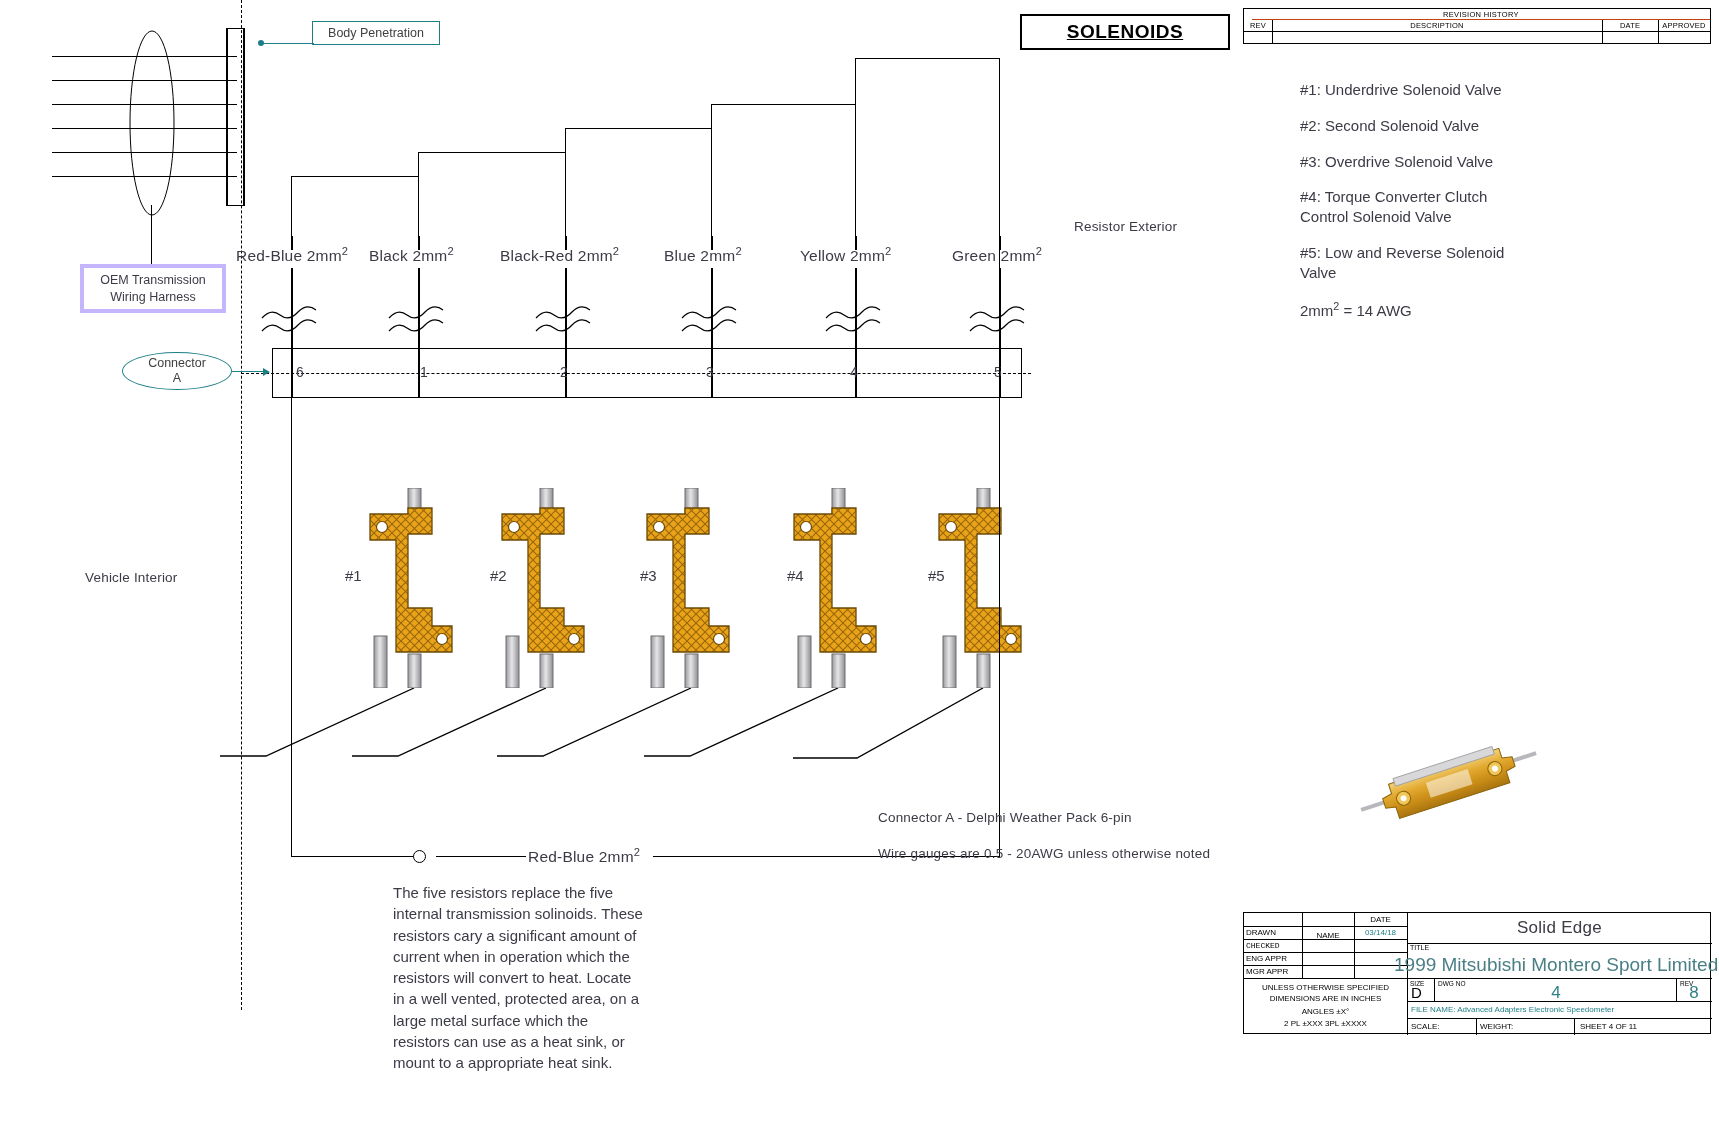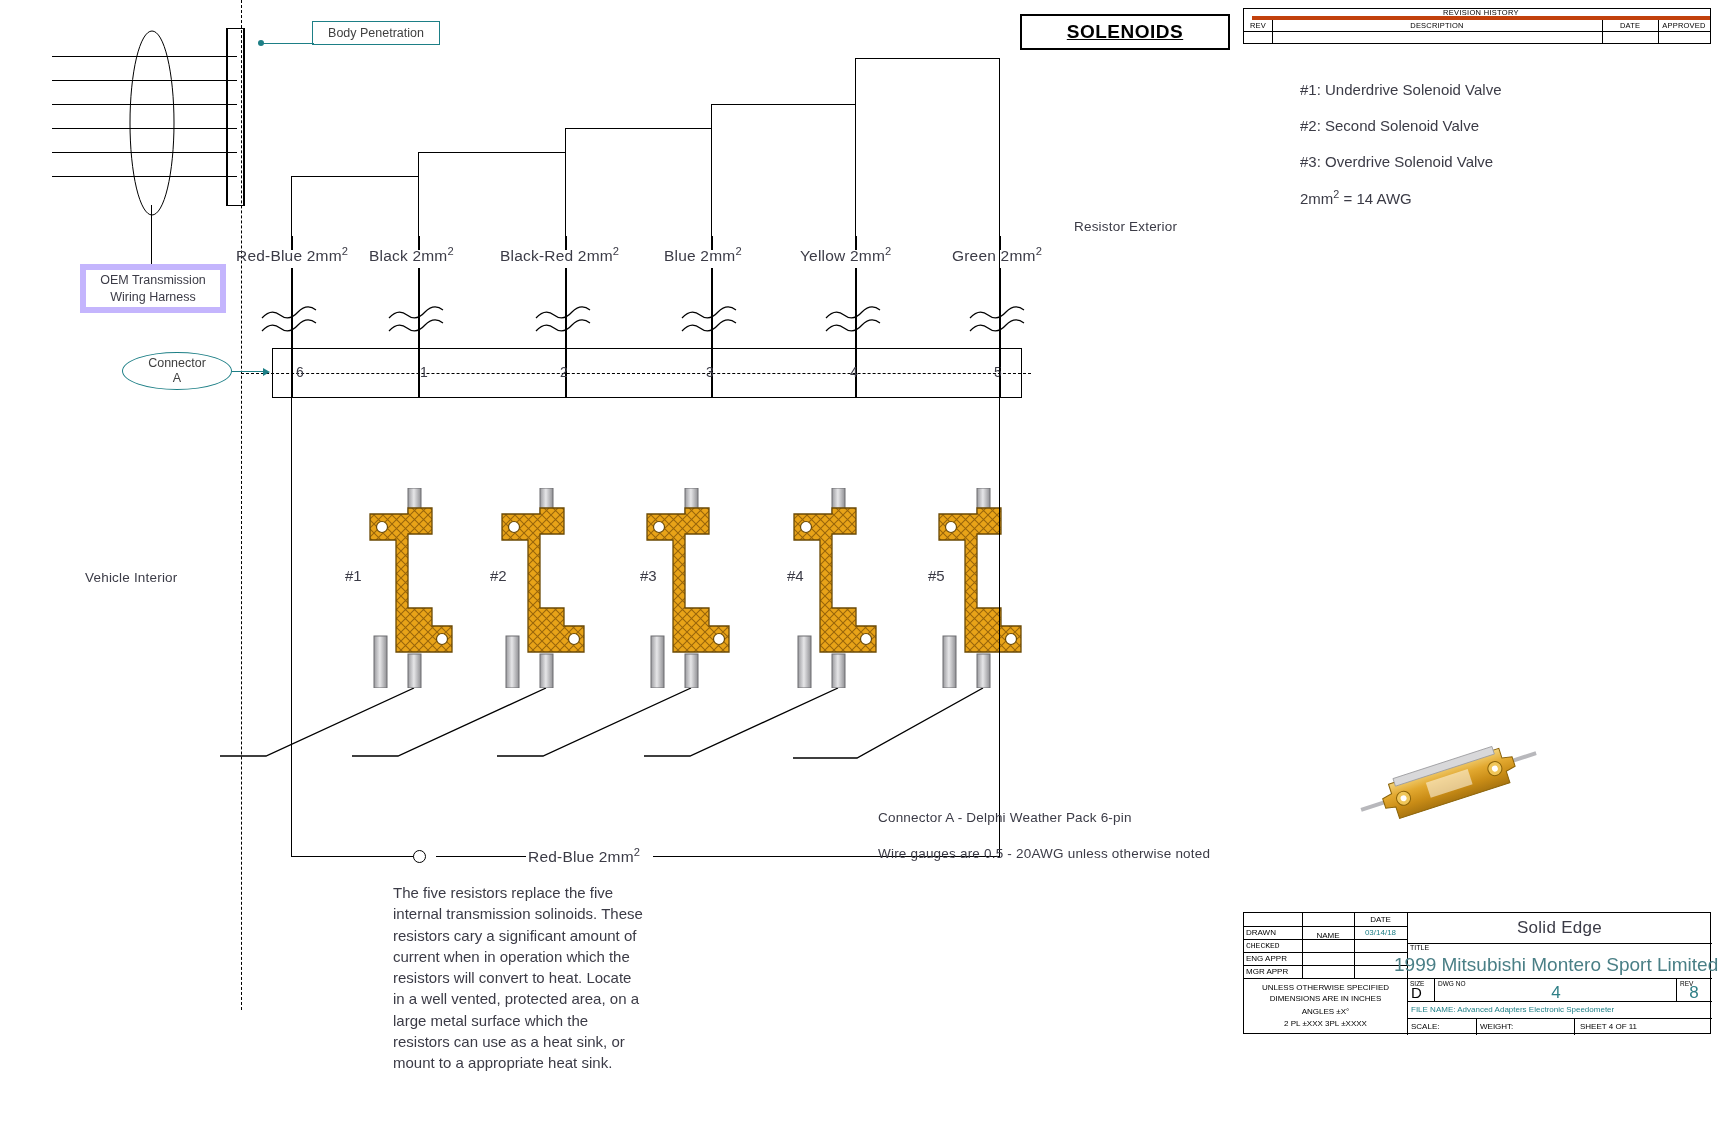--- a/index.html
+++ b/index.html
@@ -51,21 +51,21 @@
     border: 2px solid #000; background: #fff;
     display: flex; align-items: center; justify-content: center;
   }
   #banner span {
     font-size: 19px; font-weight: bold; color: #000;
     letter-spacing: .5px; text-decoration: underline;
     font-family: "Liberation Sans", sans-serif;
   }
 
   
-  .box { position: absolute; border: 6px solid #c4b5fd; background: #fff; }
+  .box { position: absolute; border: 4px solid #c4b5fd; background: #fff; }
 
   #harness-box {
     left: 80px; top: 264px; width: 146px; height: 49px;
     display: flex; flex-direction: column;
     align-items: center; justify-content: center;
   }
   #harness-box div { font-size: 12.5px; color: #3b3b46; line-height: 1.35; }
 
   #connector-box {
     left: 272px; top: 348px; width: 750px; height: 50px;
@@ -119,21 +119,21 @@
 
   
   #revtable {
     position: absolute; left: 1243px; top: 8px;
     width: 468px; height: 36px;
     border: 1px solid #000; background: #fff;
     font-size: 7.5px; color: #000;
   }
   #revtable .rh-title {
     position: absolute; left: 8px; top: 0; right: 0; height: 11px;
-    border-bottom: 4px solid #c2410c;
+    border-bottom: 1px solid #c2410c;
     display: flex; align-items: center; justify-content: center;
     letter-spacing: .3px;
   }
   #revtable .rh-hdr {
     position: absolute; top: 11px; height: 12px;
     border-bottom: 1px solid #000;
     display: flex; align-items: center; justify-content: center;
     letter-spacing: .2px;
   }
   #revtable .vsep {
@@ -390,20 +390,22 @@
   <div class="hline" style="left:711px; top:104px; width:145px;"></div>
   <div class="vline" style="left:711px; top:104px; height:146px;"></div>
 
   <div class="open-node" style="left:413px; top:850px;"></div>
   <div class="txt t15" style="left:528px; top:846px;"><span>Red-Blue 2mm</span><span class="sup">2</span></div>
 
   <div id="legend">
     <p>#1: Underdrive Solenoid Valve</p>
     <p>#2: Second Solenoid Valve</p>
     <p>#3: Overdrive Solenoid Valve</p>
+    <p>#4: Torque Converter Clutch Control Solenoid Valve</p>
+    <p>#5: Low and Reverse Solenoid Valve</p>
     <p><span>2mm</span><span class="sup">2</span><span> = 14 AWG</span></p>
   </div>
 
 
   <svg id="res-photo" width="200" height="115" viewBox="0 0 200 115">
     <defs>
       <linearGradient id="goldgrad" x1="0" y1="0" x2="0" y2="1">
         <stop offset="0%" stop-color="#f3d27a"></stop>
         <stop offset="35%" stop-color="#e2a82f"></stop>
         <stop offset="70%" stop-color="#c98c16"></stop>

